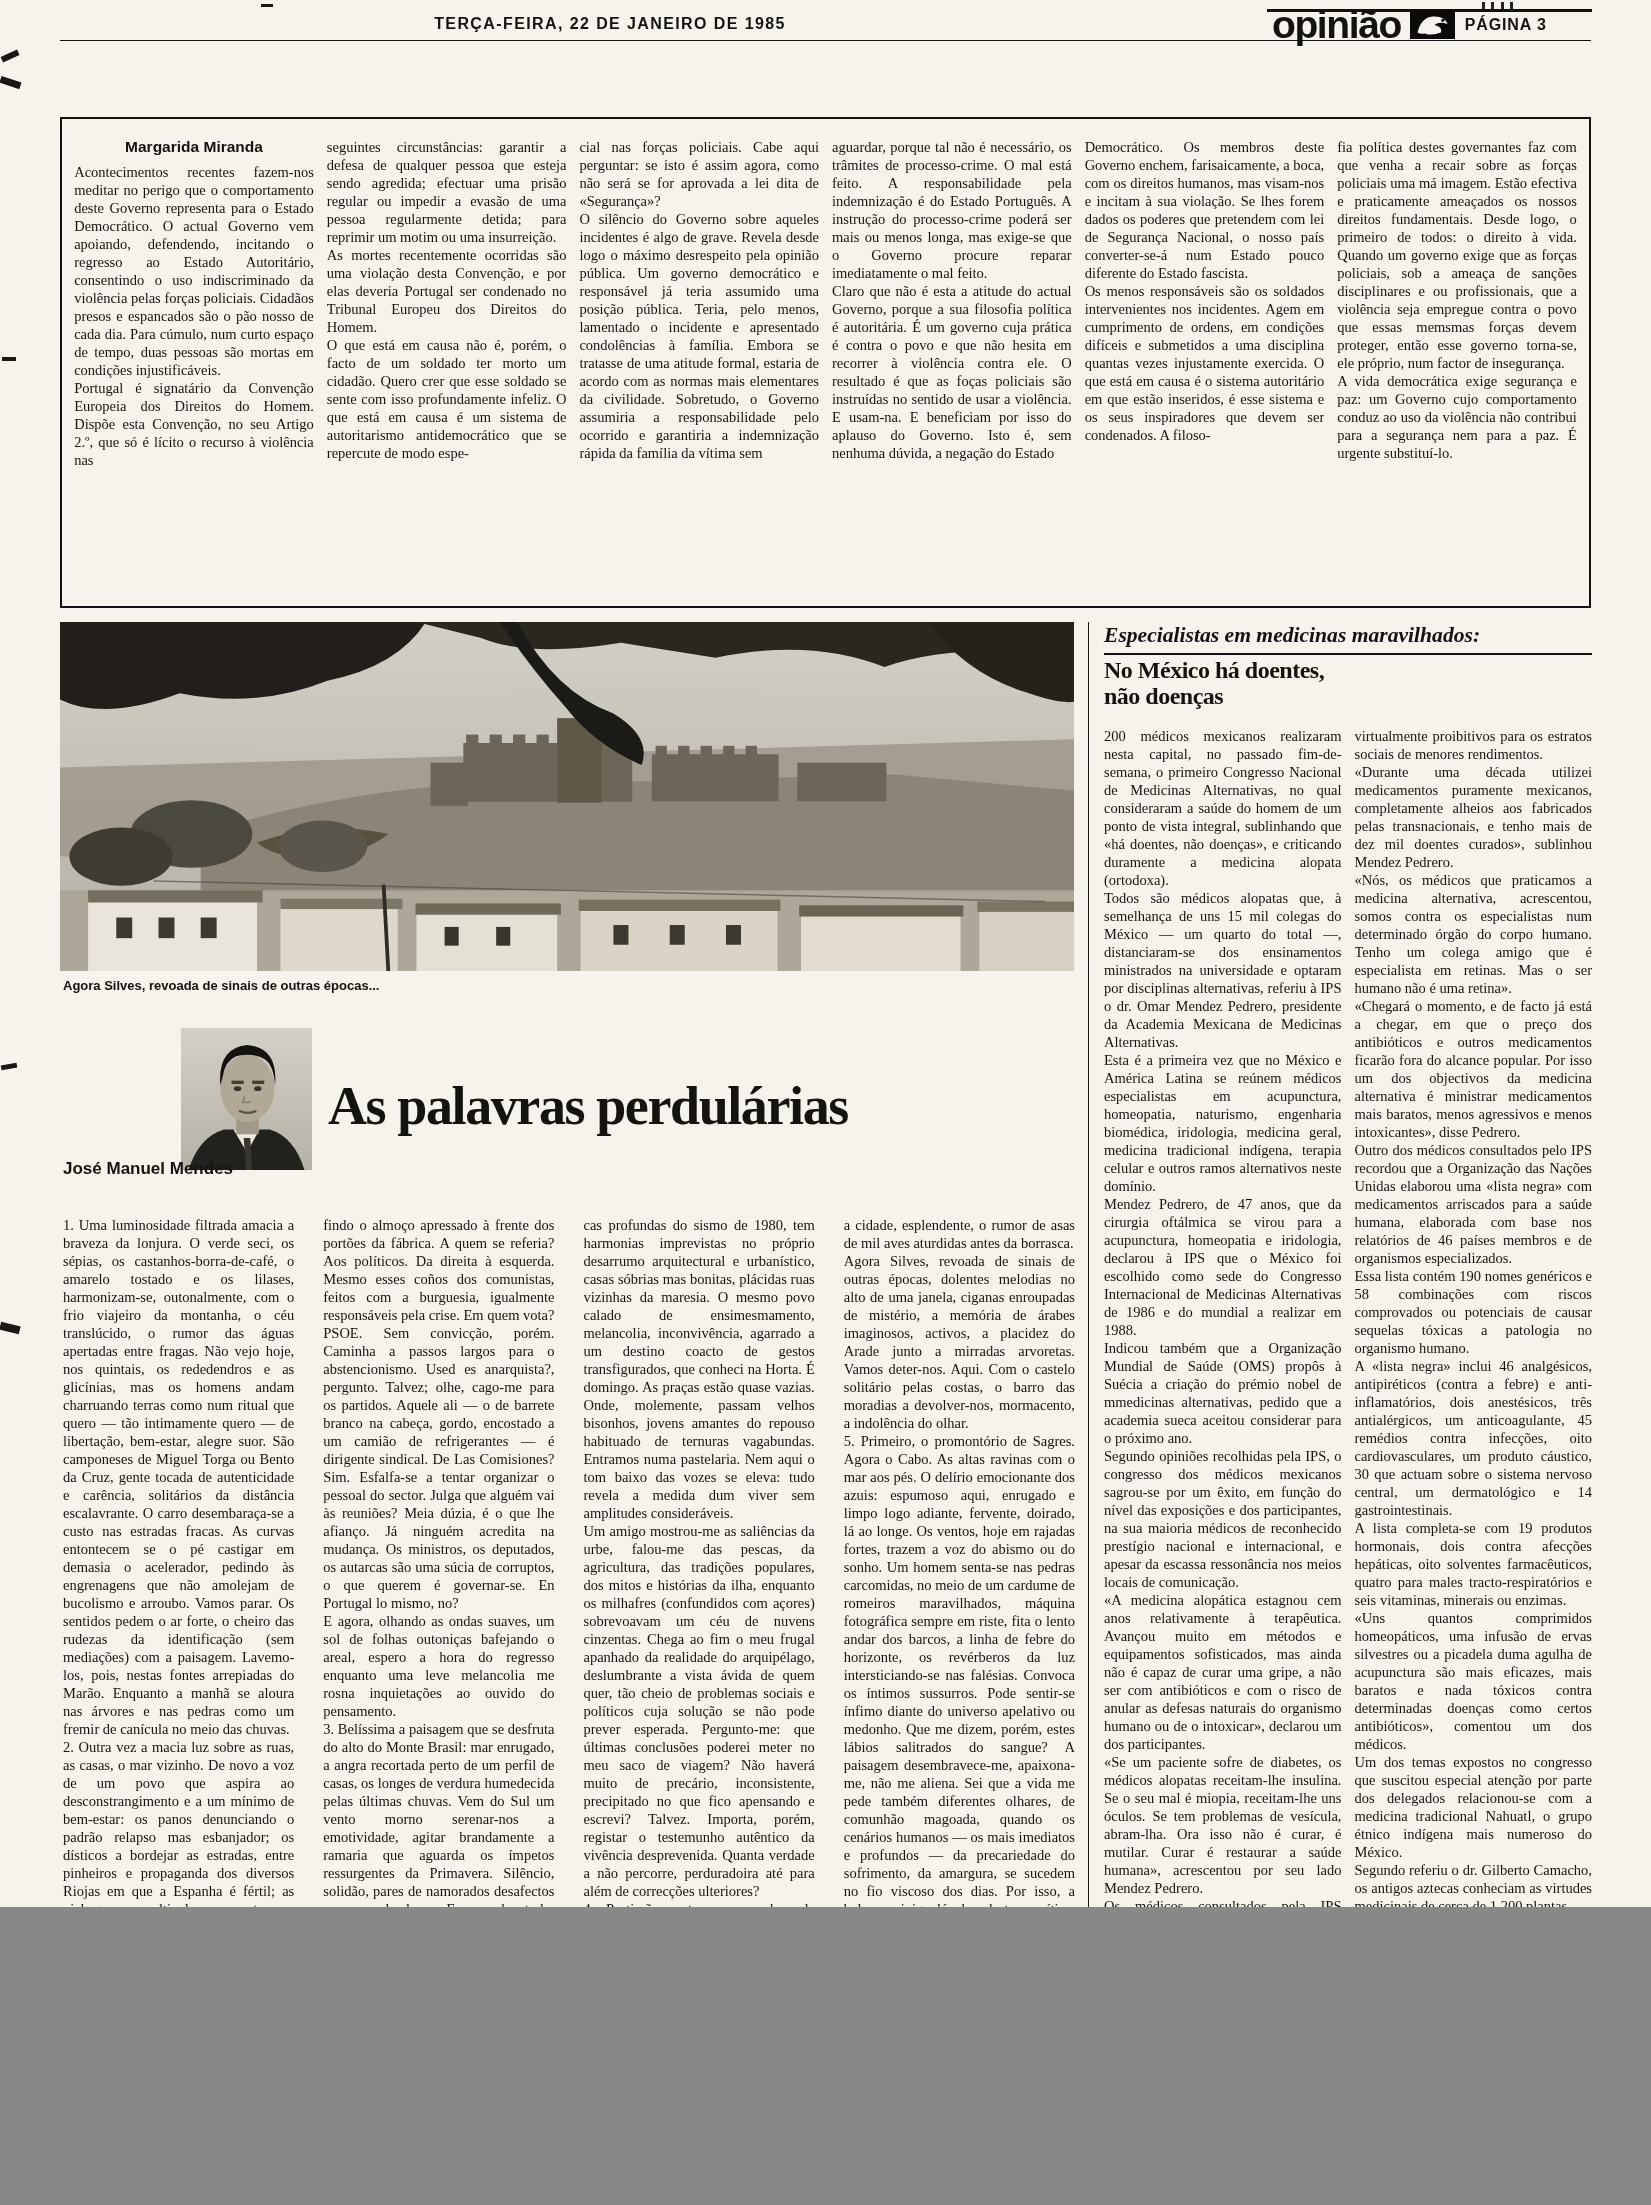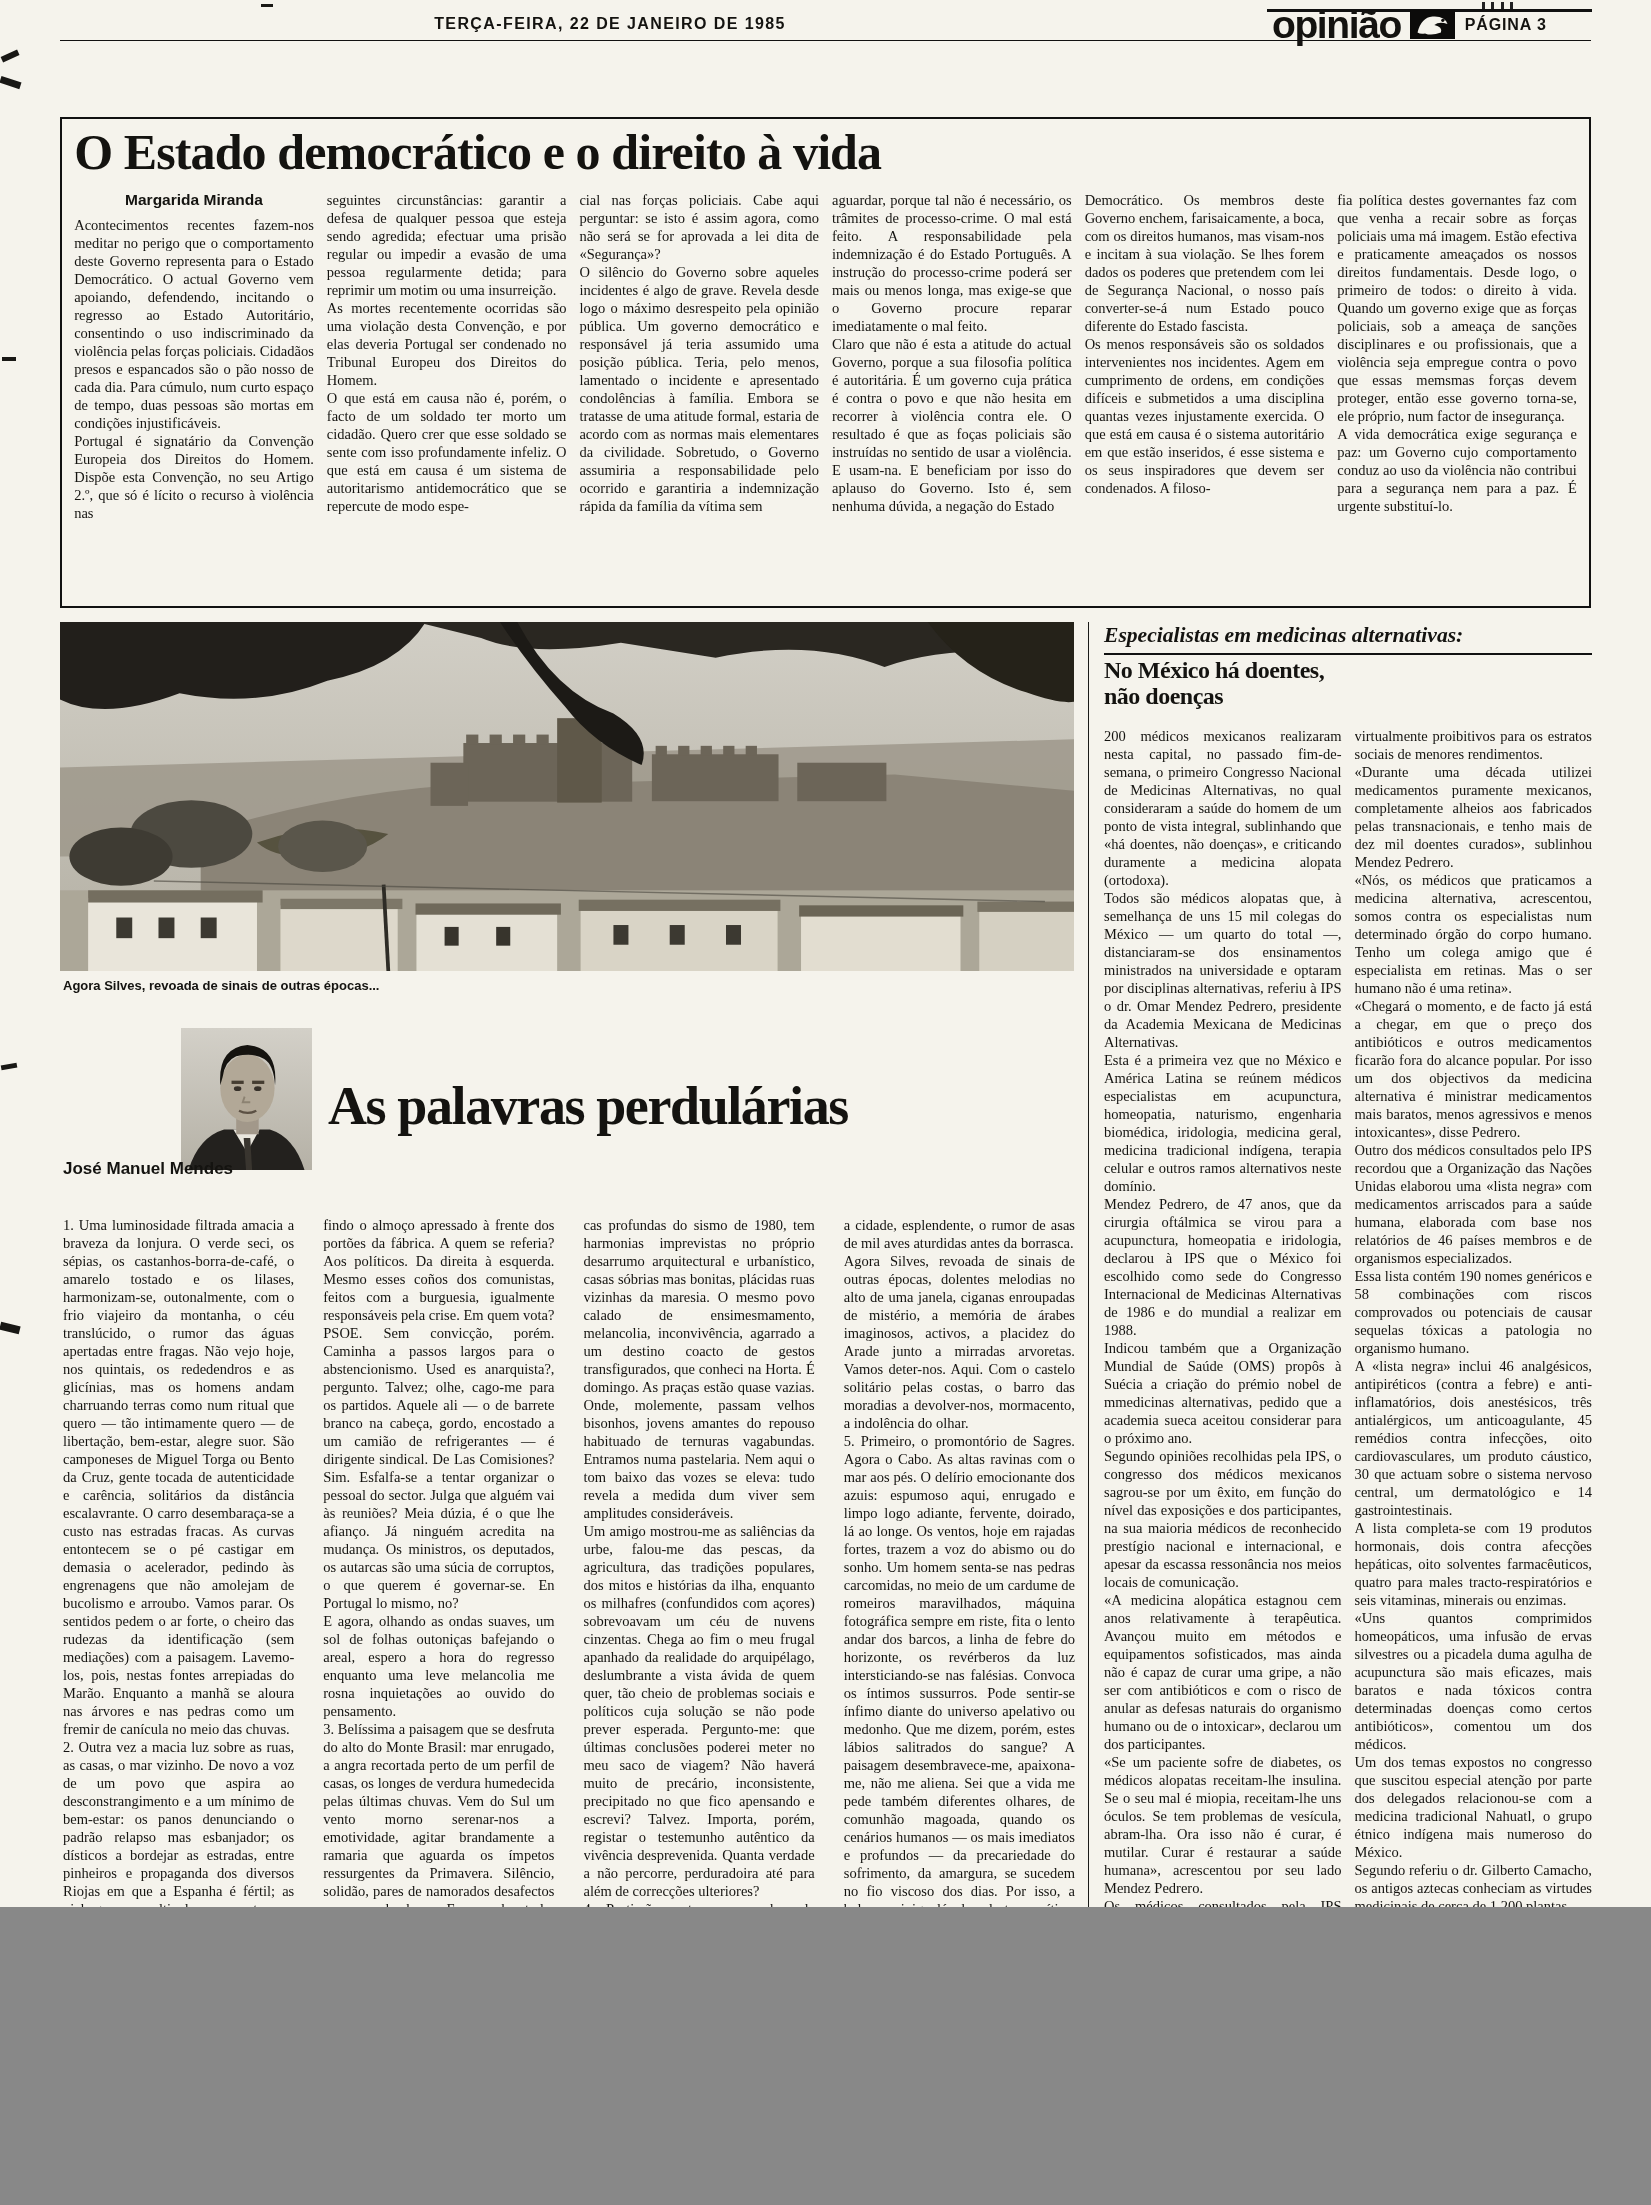--- a/index.html
+++ b/index.html
@@ -75,21 +75,20 @@
         <rect width="96" height="62" fill="#0c0b0a"></rect>
         <path d="M16,48 Q24,16 48,14 Q74,12 80,30 Q62,24 52,32 Q70,36 66,48 Q46,56 32,50 Q22,52 16,48 Z" fill="#f5f3ec"></path>
         <circle cx="70" cy="22" r="3.5" fill="#0c0b0a"></circle>
       </svg>
     </span>
     <span class="page-number">PÁGINA 3</span>
   </div>
   <div class="rule" style="left:60px;top:40px;width:1531px;height:1.4px;"></div>
 
   <section class="article-estado">
-    <h1>O Estado democrático e o direito à vida</h1>
     <div class="estado-cols">
       <div class="col">
         <div class="byline">Margarida Miranda</div>
         <div class="body-col">Acontecimentos recentes fazem-nos meditar no perigo que o comportamento deste Governo representa para o Estado Democrático. O actual Governo vem apoiando, defendendo, incitando o regresso ao Estado Autoritário, consentindo o uso indiscriminado da violência pelas forças policiais. Cidadãos presos e espancados são o pão nosso de cada dia. Para cúmulo, num curto espaço de tempo, duas pessoas são mortas em condições injustificáveis.
 Portugal é signatário da Convenção Europeia dos Direitos do Homem. Dispõe esta Convenção, no seu Artigo 2.º, que só é lícito o recurso à violência nas</div>
       </div>
       <div class="col body-col">seguintes circunstâncias: garantir a defesa de qualquer pessoa que esteja sendo agredida; efectuar uma prisão regular ou impedir a evasão de uma pessoa regularmente detida; para reprimir um motim ou uma insurreição.
 As mortes recentemente ocorridas são uma violação desta Convenção, e por elas deveria Portugal ser condenado no Tribunal Europeu dos Direitos do Homem.
 O que está em causa não é, porém, o facto de um soldado ter morto um cidadão. Quero crer que esse soldado se sente com isso profundamente infeliz. O que está em causa é um sistema de autoritarismo antidemocrático que se repercute de modo espe-</div>
       <div class="col body-col">cial nas forças policiais. Cabe aqui perguntar: se isto é assim agora, como não será se for aprovada a lei dita de «Segurança»?
@@ -166,21 +165,21 @@
       <path d="M760,0 L2162,0 L2162,70 Q1900,44 1758,96 Q1600,34 1398,76 L1196,44 Q1000,76 898,34 Z" fill="#2a2721"></path>
       <path d="M975,0 Q1055,150 1180,195 Q1262,245 1240,305 Q1140,262 1078,182 Q998,92 938,0 Z" fill="#1c1a16"></path>
       <path d="M1850,0 Q1930,110 2060,150 Q2130,175 2162,170 L2162,0 Z" fill="#252219"></path>
     </svg>
   </figure>
   <figcaption class="photo-caption">Agora Silves, revoada de sinais de outras épocas...</figcaption>
 
   <div class="vrule"></div>
 
   <section class="article-mexico">
-    <div class="kicker">Especialistas em medicinas alternativas:</div>
+    <div class="kicker">Especialistas em medicinas maravilhados:</div>
     <h2>No México há doentes,
 não doenças</h2>
     <div class="mexico-cols">
       <div class="col body-col">200 médicos mexicanos realizaram nesta capital, no passado fim-de-semana, o primeiro Congresso Nacional de Medicinas Alternativas, no qual consideraram a saúde do homem de um ponto de vista integral, sublinhando que «há doentes, não doenças», e criticando duramente a medicina alopata (ortodoxa).
 Todos são médicos alopatas que, à semelhança de uns 15 mil colegas do México — um quarto do total —, distanciaram-se dos ensinamentos ministrados na universidade e optaram por disciplinas alternativas, referiu à IPS o dr. Omar Mendez Pedrero, presidente da Academia Mexicana de Medicinas Alternativas.
 Esta é a primeira vez que no México e América Latina se reúnem médicos especialistas em acupunctura, homeopatia, naturismo, engenharia biomédica, iridologia, medicina geral, medicina tradicional indígena, terapia celular e outros ramos alternativos neste domínio.
 Mendez Pedrero, de 47 anos, que da cirurgia oftálmica se virou para a acupunctura, homeopatia e iridologia, declarou à IPS que o México foi escolhido como sede do Congresso Internacional de Medicinas Alternativas de 1986 e do mundial a realizar em 1988.
 Indicou também que a Organização Mundial de Saúde (OMS) propôs à Suécia a criação do prémio nobel de mmedicinas alternativas, pedido que a academia sueca aceitou considerar para o próximo ano.
 Segundo opiniões recolhidas pela IPS, o congresso dos médicos mexicanos sagrou-se por um êxito, em função do nível das exposições e dos participantes, na sua maioria médicos de reconhecido prestígio nacional e internacional, e apesar da escassa ressonância nos meios locais de comunicação.
 «A medicina alopática estagnou cem anos relativamente à terapêutica. Avançou muito em métodos e equipamentos sofisticados, mas ainda não é capaz de curar uma gripe, a não ser com antibióticos e com o risco de anular as defesas naturais do organismo humano ou de o intoxicar», declarou um dos participantes.

